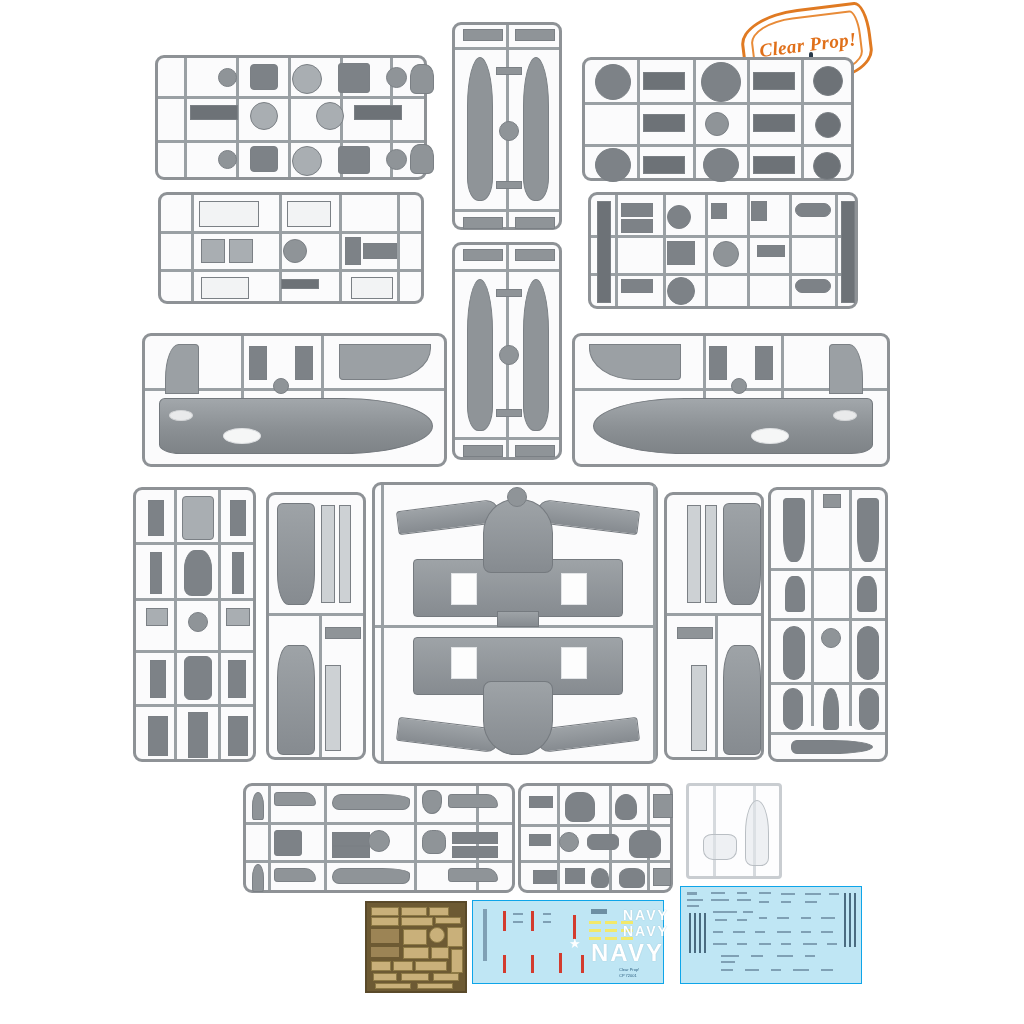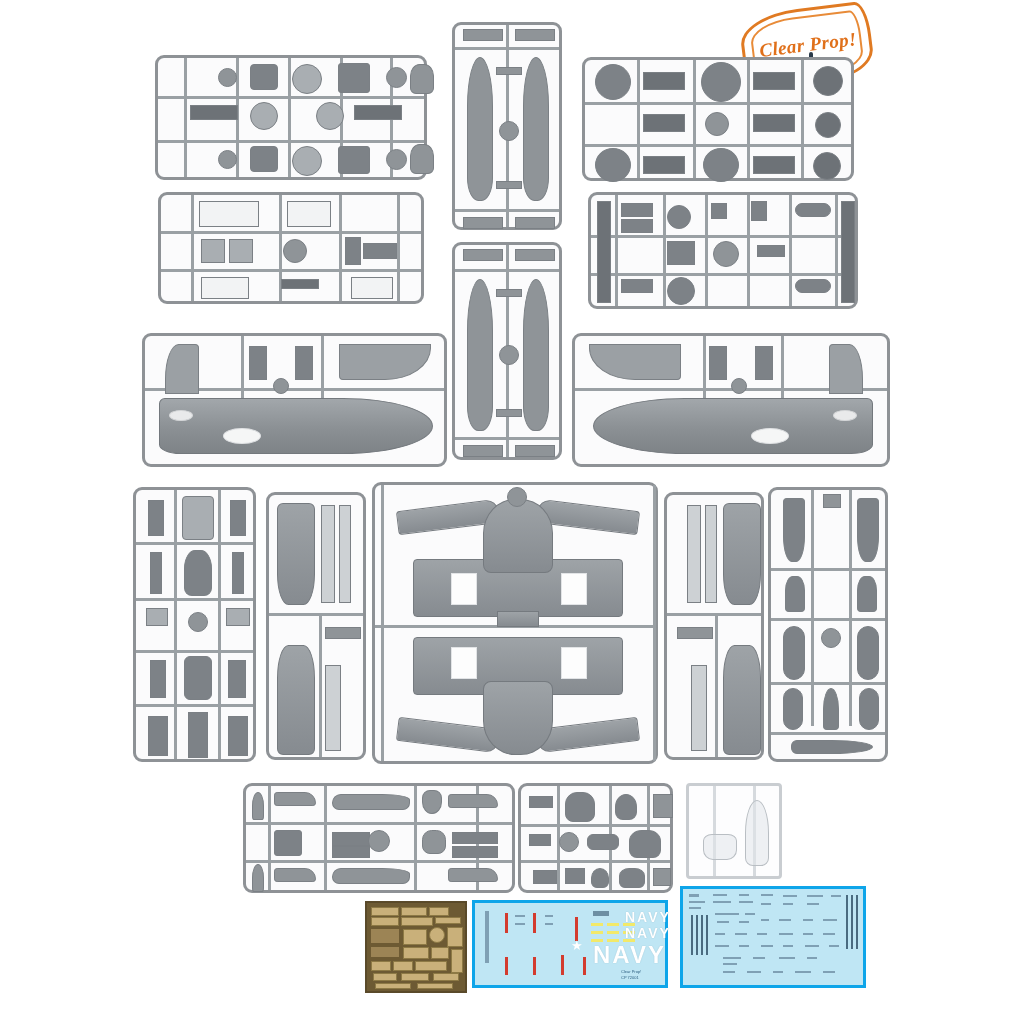--- a/index.html
+++ b/index.html
@@ -59,21 +59,21 @@
   #logo .hub{position:absolute;left:11px;top:10px;width:12px;height:12px;
         border-radius:50%;background:#e0701a;}
 
   
   #pe{position:absolute;left:365px;top:901px;width:98px;height:88px;
       background:#6d5a33;border:2px solid #5a4a2a;}
   #pe .pp{position:absolute;background:#c9b07a;border:1px solid #8d7945;}
   #pe .ppd{position:absolute;background:#9c8455;}
 
   
-  .decal{position:absolute;background:#bfe6f4;border:3px solid #0ea5e9;}
+  .decal{position:absolute;background:#bfe6f4;border:1px solid #0ea5e9;}
   .decal .nv{position:absolute;color:#ffffff;font-weight:bold;
         font-family:"Liberation Sans",sans-serif;letter-spacing:2px;
         text-shadow:0 0 1px rgba(120,170,190,.8);}
   .decal .ystripe{position:absolute;background:#f2e96a;}
   .decal .rstripe{position:absolute;background:#d33b2e;}
   .decal .bar{position:absolute;background:#4a6b80;}
   .decal .mk{position:absolute;background:#6d8fa3;}
   .decal .sm{position:absolute;background:#7fa0b4;}
   .decal .brand{position:absolute;color:#2d5f80;font-size:4px;
         font-family:"Liberation Sans",sans-serif;}

